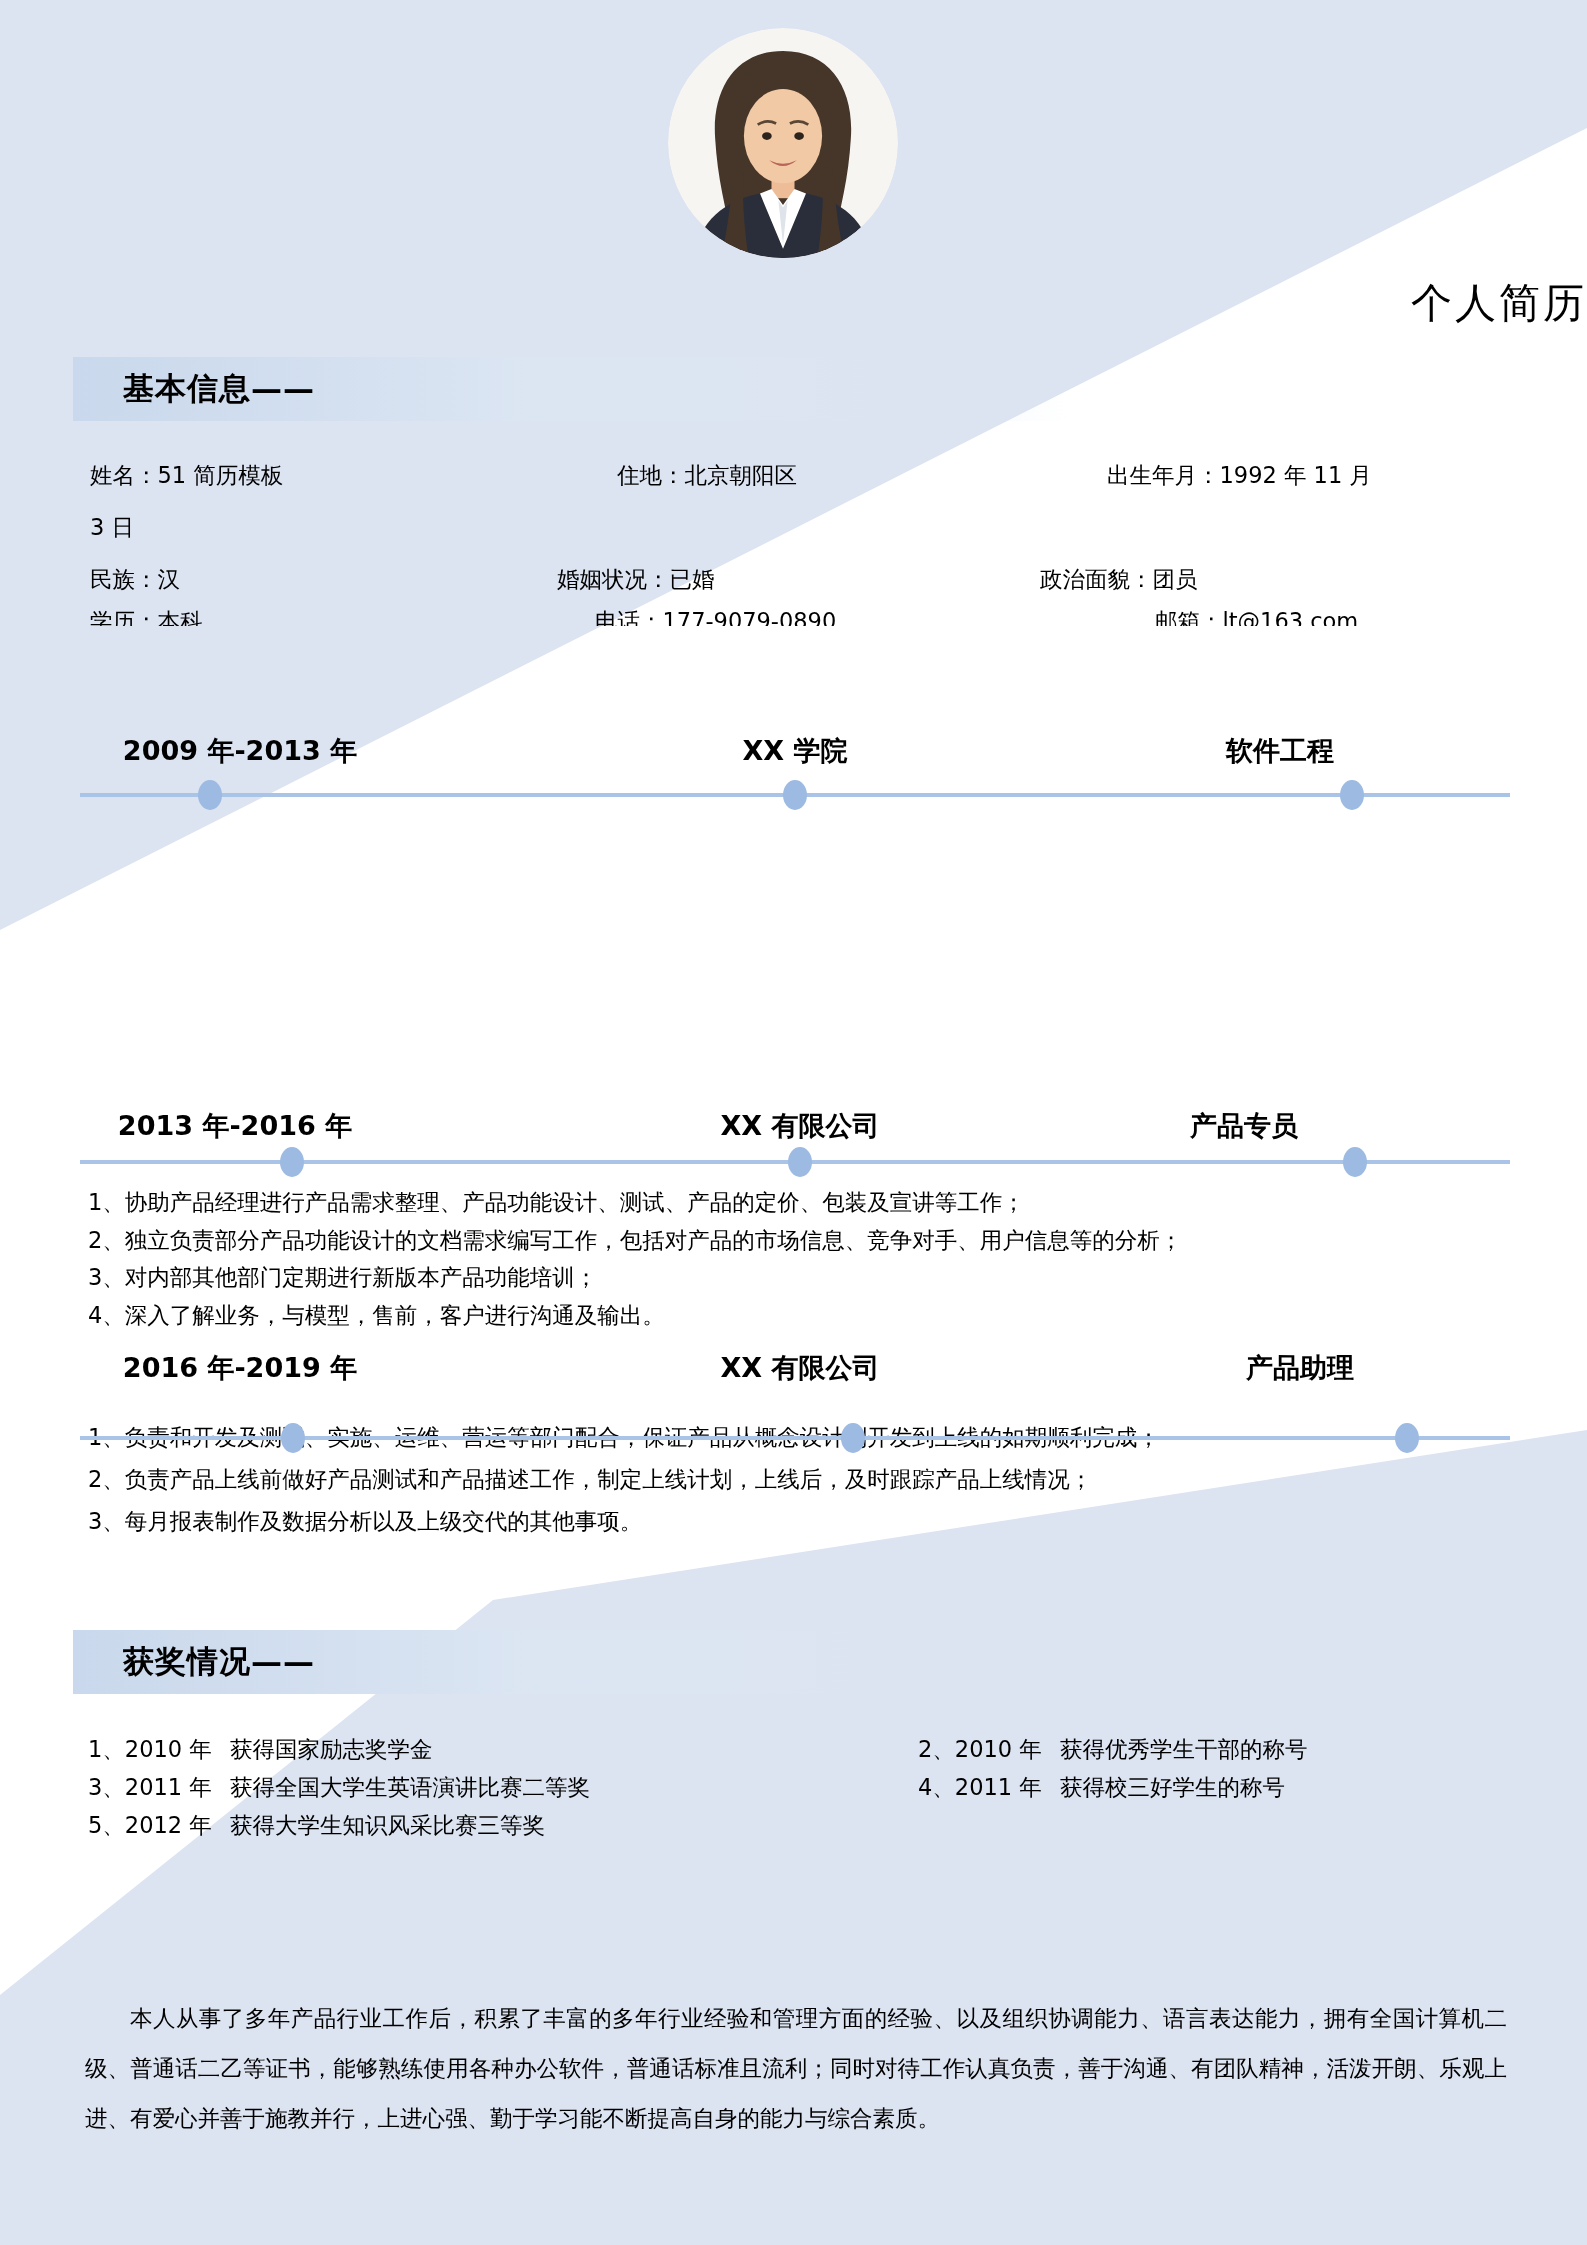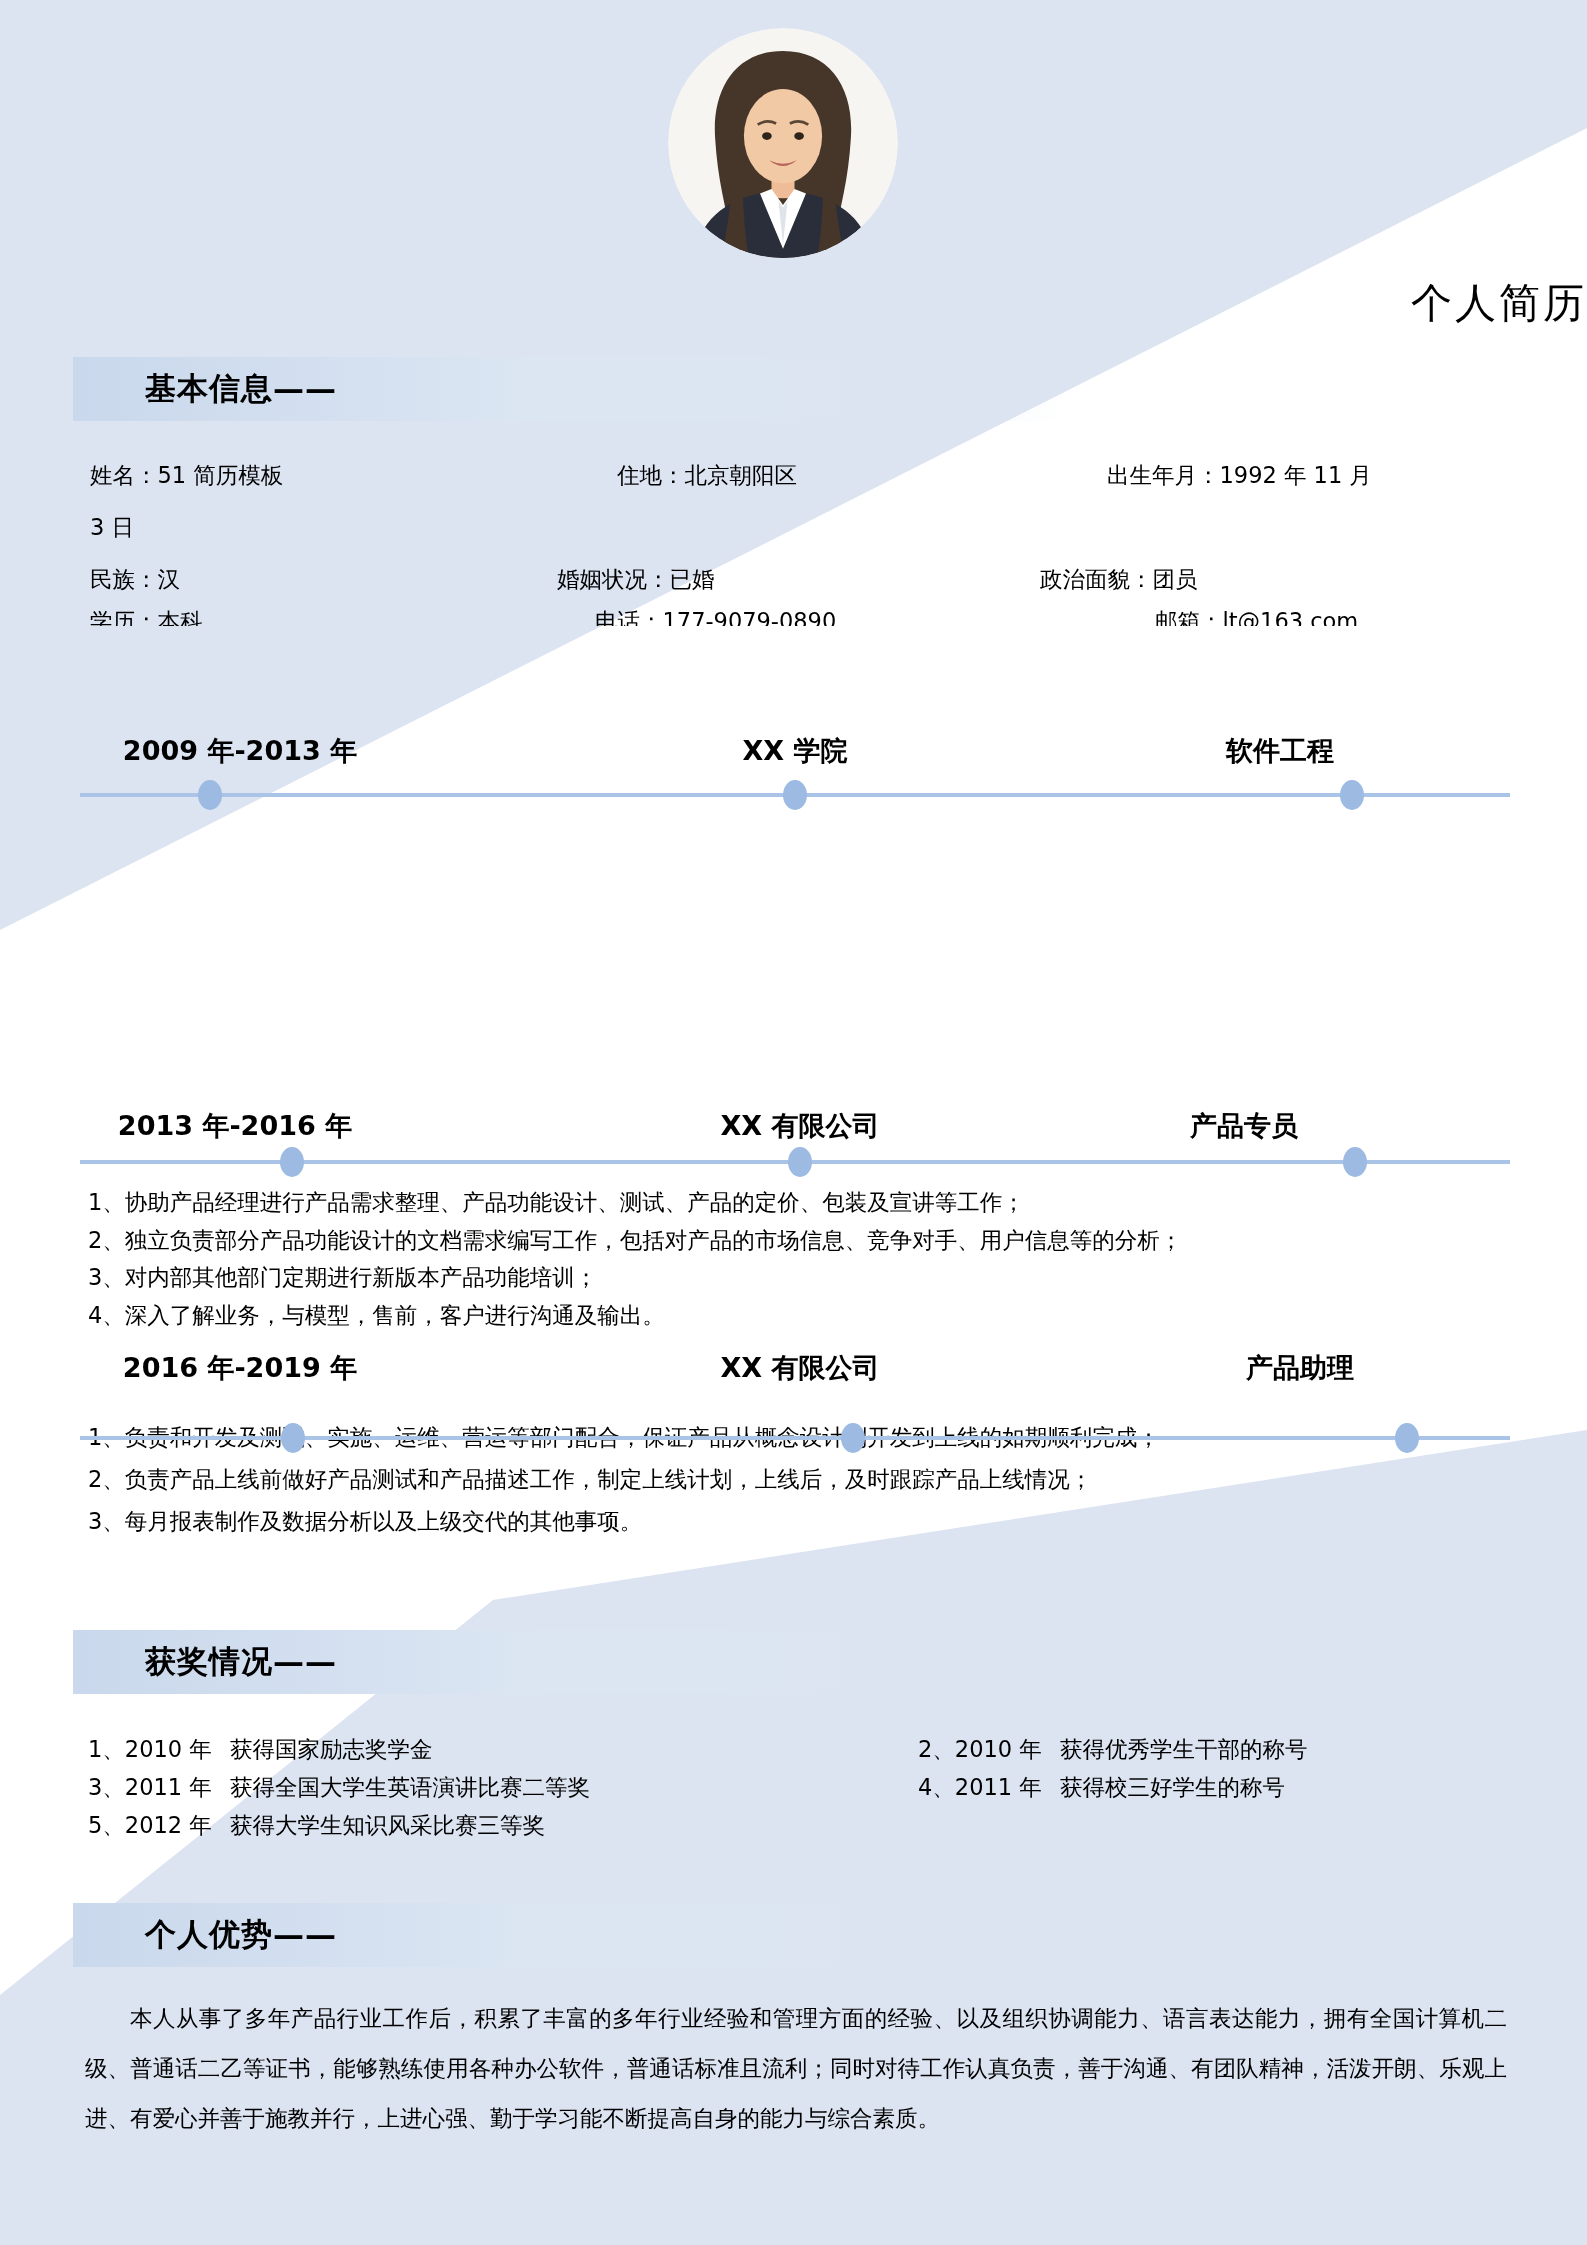--- a/index.html
+++ b/index.html
@@ -29,21 +29,21 @@
   }
   
   .page-title{
     position:absolute;top:276px;left:0;width:100%;
     text-align:right;font-size:41px;font-weight:500;letter-spacing:3px;
   }
   
   .band{
     position:absolute;left:73px;width:1040px;height:64px;
     background:linear-gradient(90deg,var(--band,#c9d8ec) 0%,#dce6f3 45%,rgba(255,255,255,0) 96%);
-    display:flex;align-items:center;padding-left:72px;box-sizing:border-box;
+    display:flex;align-items:center;padding-left:50px;box-sizing:border-box;
   }
   .band h2{margin:0;font-size:31px;font-weight:bold;letter-spacing:1px;}
   .band-basic{top:357px}
   .band-edu{top:637px}
   .band-work{top:1048px}
   .band-awards{top:1630px}
   .band-strengths{top:1903px}
   
   .info-cell{position:absolute;font-size:22.5px;white-space:nowrap;line-height:30px;}
   .c-name{left:90px;top:460px}
@@ -215,18 +215,15 @@
       <div class="award-item">
         <span class="award-num">2、2010 年</span>
         <span class="award-text">获得优秀学生干部的称号</span>
       </div>
       <div class="award-item">
         <span class="award-num">4、2011 年</span>
         <span class="award-text">获得校三好学生的称号</span>
       </div>
     </div>
 
-  <div class="band band-strengths">
-    <h2>个人优势——</h2>
-  </div>
   <div class="strengths-para">本人从事了多年产品行业工作后，积累了丰富的多年行业经验和管理方面的经验、以及组织协调能力、语言表达能力，拥有全国计算机二级、普通话二乙等证书，能够熟练使用各种办公软件，普通话标准且流利；同时对待工作认真负责，善于沟通、有团队精神，活泼开朗、乐观上进、有爱心并善于施教并行，上进心强、勤于学习能不断提高自身的能力与综合素质。</div>
 
 </div>
 
 </body></html>

